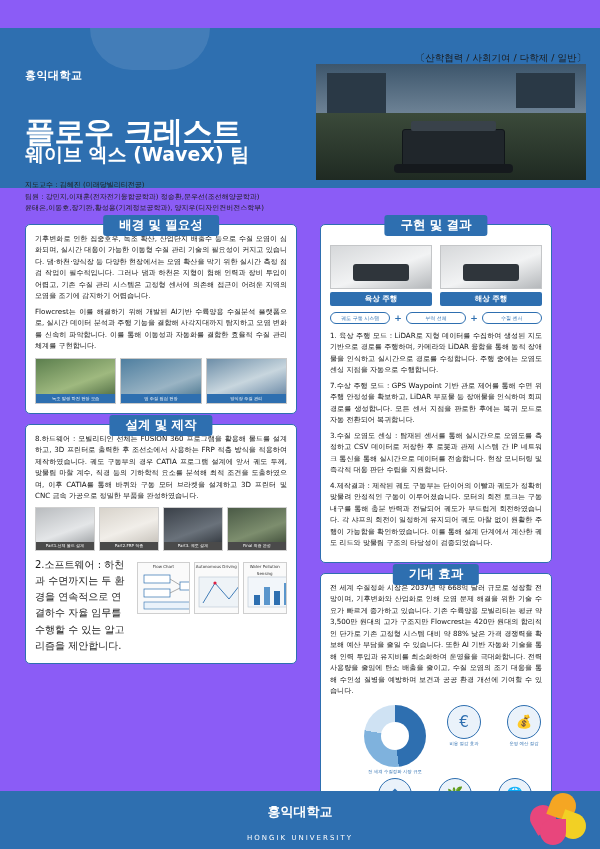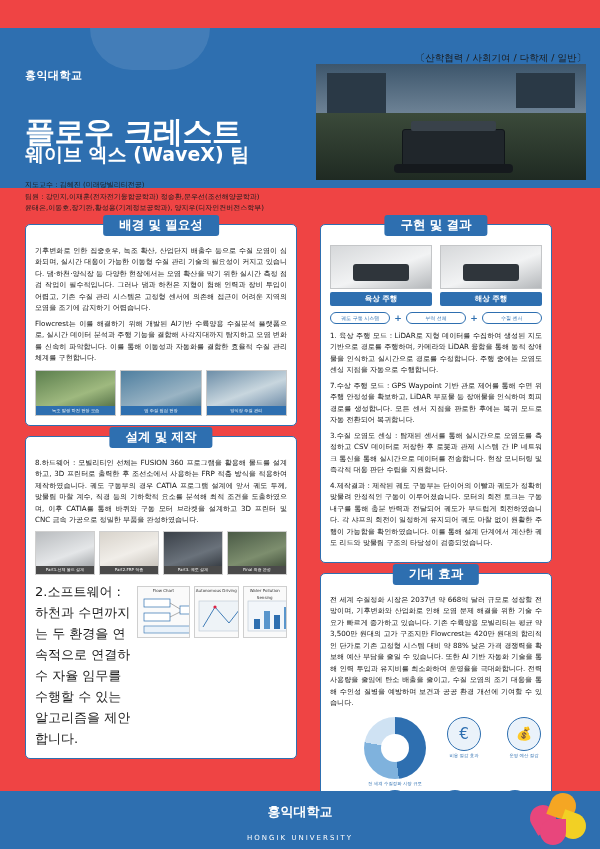--- a/index.html
+++ b/index.html
@@ -6,21 +6,21 @@
   html,body { width:600px; height:849px; }
   body {
     font-family: "DejaVu Sans", "Liberation Sans", sans-serif;
     background:#ffffff;
     position:relative;
     overflow:hidden;
     color:#1a1a1a;
   }
   .poster {
     position:absolute; inset:0;
-    background:#ef4444;
+    background:#8b5cf6;
   }
   
   .header-band {
     position:absolute; left:0; top:28px; width:600px; height:160px;
     background:#2e6fb0;
   }
   .header-curve {
     position:absolute; left:90px; top:28px; width:120px; height:42px;
     background:#ffffff; border-bottom-left-radius:60px; border-bottom-right-radius:60px;
     opacity:0.10;
@@ -72,21 +72,21 @@
   .col-right { position:absolute; left:320px; top:224px; width:232px; }
   .card {
     border:1.4px solid #2e6fb0; border-radius:5px; background:#ffffff;
     padding:8px 9px 9px; margin-bottom:10px; position:relative;
   }
   .card-title {
     position:absolute; left:50%; transform:translateX(-50%); top:-10px;
     background:#2e6fb0; color:#fff; font-size:12.5px; font-weight:bold;
     padding:2px 16px; border-radius:3px; white-space:nowrap;
   }
-  .card-body { margin-top:12px; font-size:7.1px; line-height:1.62; text-align:justify; color:#111; }
+  .card-body { font-size:7.1px; line-height:1.62; text-align:justify; color:#111; }
   .card-body p { margin-bottom:4px; }
   
   .img-row { display:flex; gap:4px; margin-top:6px; }
   .img-box { flex:1; height:46px; border:0.8px solid #c9c9c9; position:relative; overflow:hidden; }
   .cap { position:absolute; left:0; right:0; bottom:0; height:9px; background:#2e6fb0;
     color:#fff; font-size:4.2px; line-height:9px; text-align:center; }
   .ph-water { background:linear-gradient(160deg,#4f7fa0,#9ab4c4 60%,#3d6b86); }
   .ph-green { background:linear-gradient(160deg,#5c7f4e,#9fb97f 55%,#3f5c37); }
   .ph-boat  { background:linear-gradient(160deg,#6d8ea8,#c8d6de 50%,#56789a); }
   .ph-grey  { background:linear-gradient(160deg,#b9bcbf,#e4e6e8 55%,#8f9396); }
@@ -111,21 +111,21 @@
   .part-row { display:flex; gap:4px; margin-top:5px; }
   .part { flex:1; height:44px; border:0.8px solid #cfcfcf; position:relative; }
   .part-cap { position:absolute; left:0; right:0; bottom:0; height:8px; background:#4a4a4a;
     color:#fff; font-size:4px; line-height:8px; text-align:center; }
   .flow-row { display:flex; gap:4px; margin-top:5px; }
   .flow { flex:1; height:52px; border:0.8px solid #cfcfcf; background:#fafafa; position:relative; }
   .flow-cap { position:absolute; left:0; right:0; top:0; height:7px; color:#333;
     font-size:4px; line-height:7px; text-align:center; }
   .flow svg { position:absolute; left:0; top:6px; }
   .sw-wrap { display:flex; gap:6px; margin-top:6px; }
-  .sw-text { width:96px; font-size:13px; line-height:1.62; }
+  .sw-text { width:96px; font-size:10px; line-height:1.62; }
   .sw-imgs { flex:1; }
   .eff-icons { width:250px; display:flex; flex-wrap:wrap; gap:4px 6px; justify-content:center; margin-top:8px; }
   .eff-item { width:54px; text-align:center; }
   .eff-circle { width:34px; height:34px; border-radius:50%; background:#eaf2fa;
     border:1px solid #2e6fb0; margin:0 auto; position:relative; }
   .eff-cap { font-size:4.4px; color:#2e6fb0; margin-top:2px; line-height:1.3; }
   .donut { width:62px; height:62px; border-radius:50%; margin:0 auto;
     background:conic-gradient(#2e6fb0 0 48%, #7fb2dd 48% 78%, #cfe2f3 78% 100%);
     position:relative; }
   .donut:after { content:""; position:absolute; left:17px; top:17px; width:28px; height:28px;

